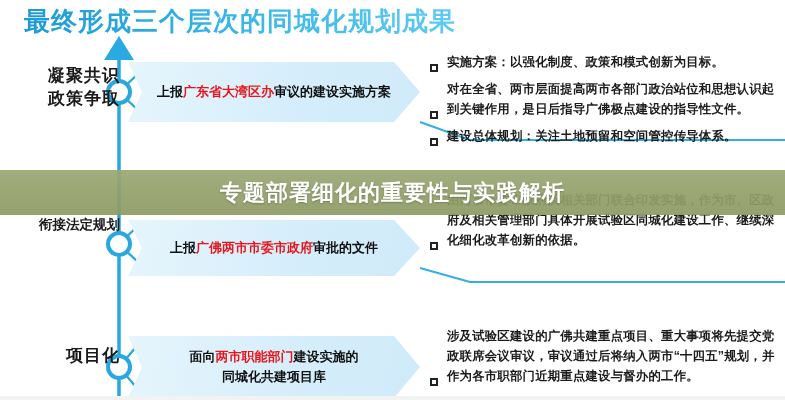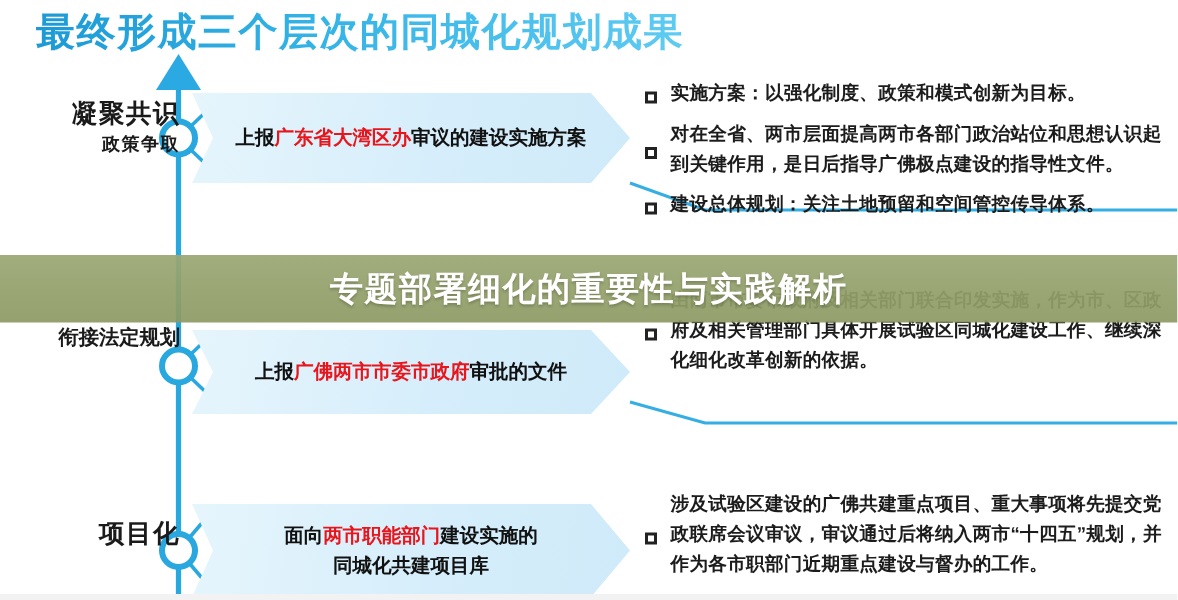--- a/index.html
+++ b/index.html
@@ -26,21 +26,21 @@
   
   #spine { position:absolute; left:0; top:0; width:785px; height:400px; pointer-events:none; }
 
   
   .stage-label {
     position:absolute; left:8px; width:112px;
     text-align:right; color:#1a1a1a; font-weight:bold;
     line-height:1.34;
   }
   .stage-label .l1 { font-size:17px; display:block; letter-spacing:1px; }
-  .stage-label .l2 { font-size:12px; display:block; letter-spacing:1px; }
+  .stage-label .l2 { font-size:17px; display:block; letter-spacing:1px; }
   .stage-label.small .l2 { font-size:13.5px; letter-spacing:0; }
 
   #stage-0 { top:65px; }
   #stage-1 { top:216px; }
   #stage-2 { top:345px; }
 
   
   .chev {
     position:absolute; left:128px;
     background:linear-gradient(100deg,#e6f5fc 0%,#d6eefb 55%,#cfeaf9 100%);
@@ -56,21 +56,21 @@
   #chev-0 { top:62px;  width:292px; height:60px; }
   #chev-1 { top:220px; width:292px; height:56px; }
   #chev-2 { top:336px; width:292px; height:62px; }
 
   
   .bullets { position:absolute; left:430px; width:348px; }
   #bul-0 { top:52px; }
   #bul-1 { top:190px; }
   #bul-2 { top:326px; }
 
-  .bullet { display:flex; align-items:center; margin-bottom:7px; }
+  .bullet { display:flex; align-items:flex-end; margin-bottom:7px; }
   .bullet:last-child { margin-bottom:0; }
   .bullet .sq {
     flex:0 0 auto; width:8px; height:8px; margin-top:5px; margin-right:9px;
     border:2px solid #222; background:#fff;
   }
   .bullet .txt {
     font-size:12.4px; line-height:1.62; color:#1c1c1c; font-weight:bold;
     letter-spacing:.2px;
   }
 

